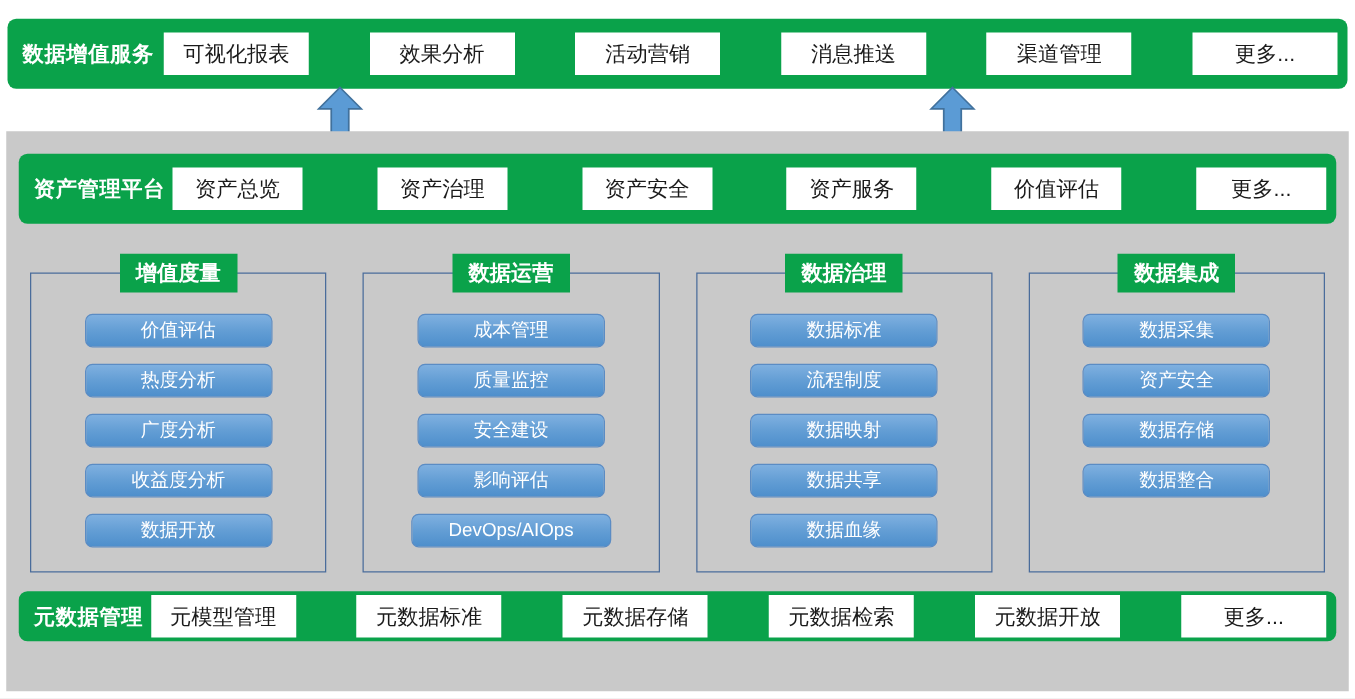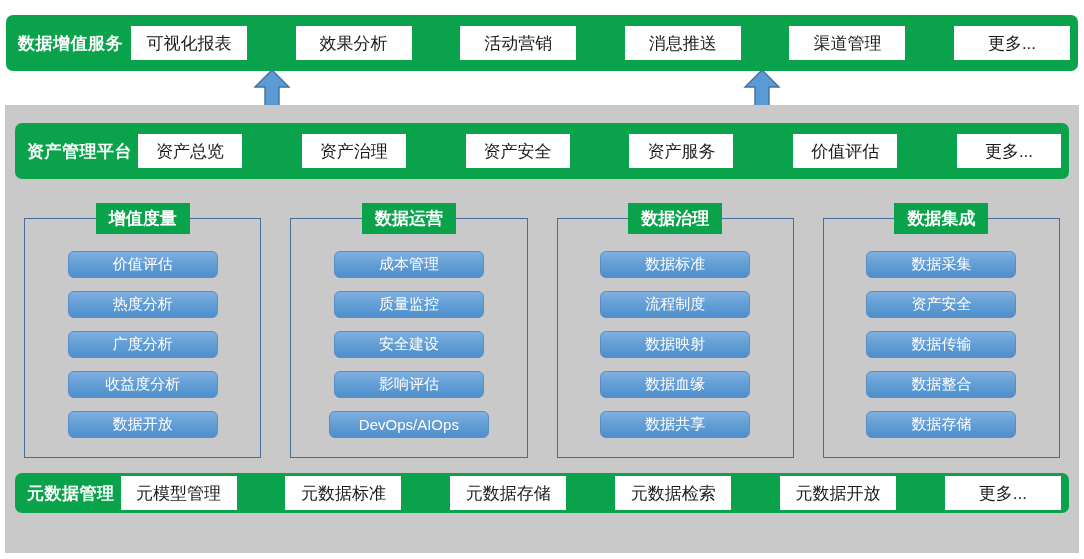--- a/index.html
+++ b/index.html
@@ -211,31 +211,30 @@
       <div class="blue-btn">安全建设</div>
       <div class="blue-btn">影响评估</div>
       <div class="blue-btn wide">DevOps/AIOps</div>
     </div>
 
     <div class="column">
       <div class="column-title">数据治理</div>
       <div class="blue-btn">数据标准</div>
       <div class="blue-btn">流程制度</div>
       <div class="blue-btn">数据映射</div>
+      <div class="blue-btn">数据共享</div>
       <div class="blue-btn">数据血缘</div>
-      <div class="blue-btn">数据共享</div>
     </div>
 
     <div class="column">
       <div class="column-title">数据集成</div>
       <div class="blue-btn">数据采集</div>
       <div class="blue-btn">资产安全</div>
-      <div class="blue-btn">数据传输</div>
+      <div class="blue-btn">数据存储</div>
       <div class="blue-btn">数据整合</div>
-      <div class="blue-btn">数据存储</div>
     </div>
 
   </div>
 
   <div class="green-bar" id="metadata-bar">
     <span class="bar-label">元数据管理</span>
     <div class="bar-items">
       <div class="white-chip">元模型管理</div>
       <div class="white-chip">元数据标准</div>
       <div class="white-chip">元数据存储</div>

